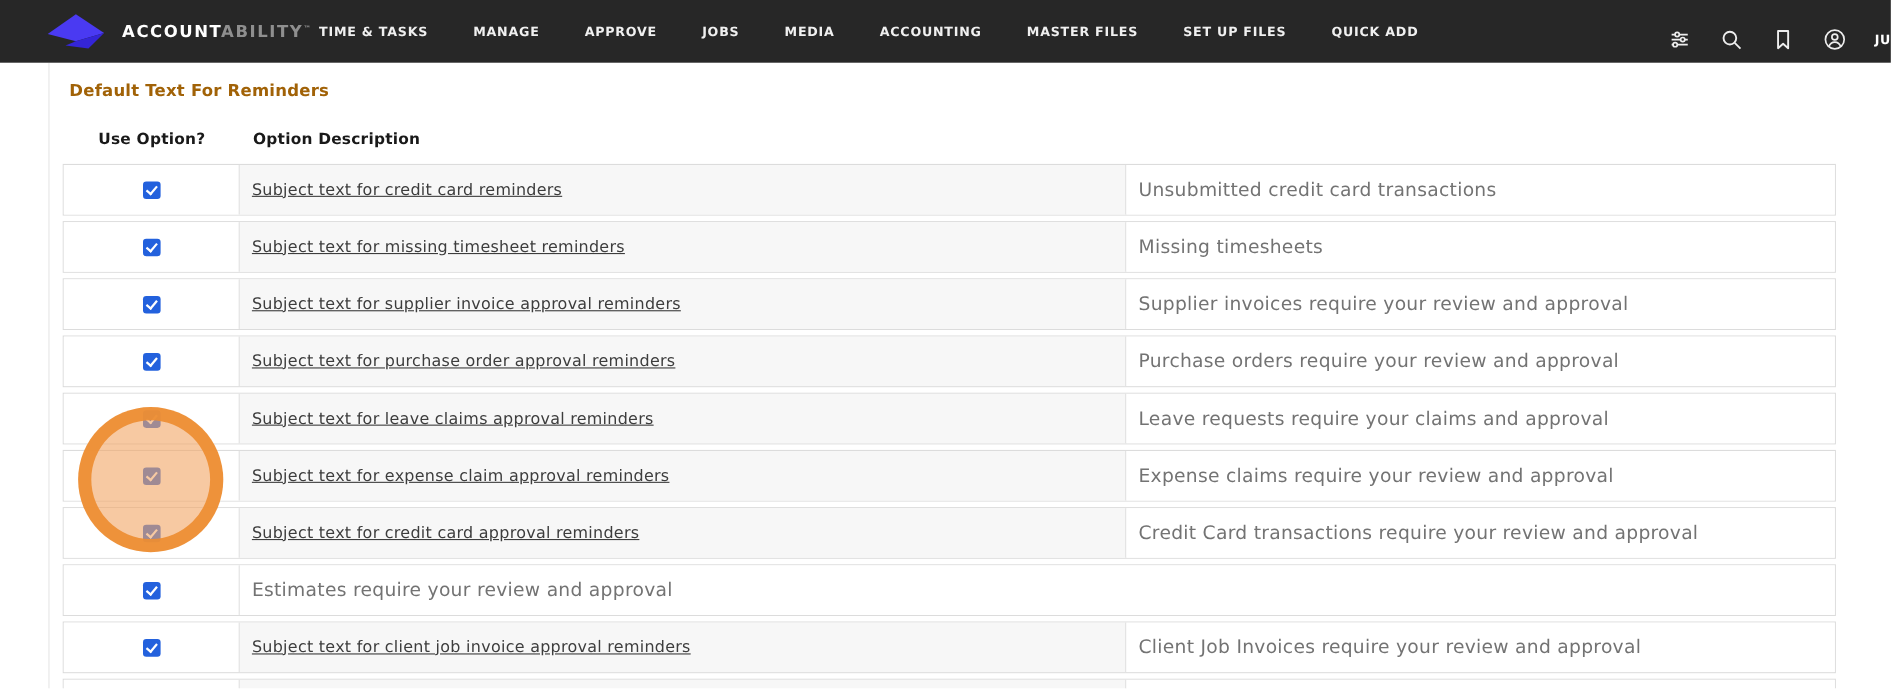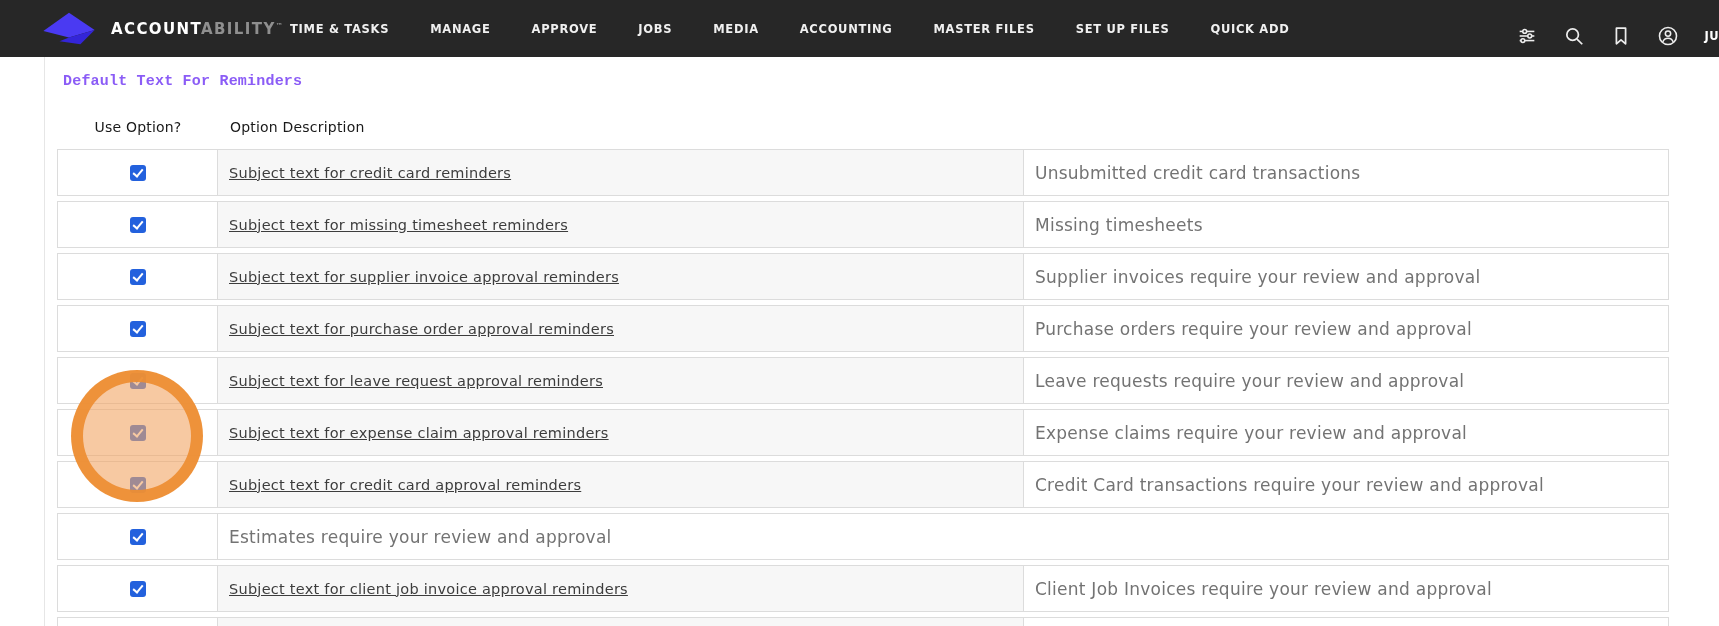--- a/index.html
+++ b/index.html
@@ -19,23 +19,23 @@
     white-space:nowrap; cursor:pointer; text-decoration:none; }
   .nav-right { position:absolute; right:0; top:0; height:71px; display:flex; align-items:center; gap:25px; }
   .nav-icon { width:22px; height:22px; display:block; cursor:pointer; flex:0 0 auto; }
   .nav-icon svg { width:22px; height:22px; display:block; }
   .user-label { color:#ffffff; font-size:11.5px; font-weight:bold; letter-spacing:0.5px; white-space:nowrap; }
 
   
   .content { position:absolute; left:44px; top:57px; width:1675px; height:569px;
     background:#fff; border-left:1px solid #e6e6e6; overflow:hidden; }
   .page-title { position:absolute; left:18px; top:16px; font-size:15px; font-weight:bold;
-    color:#8b5cf6; letter-spacing:0.2px;font-family:Liberation Mono, monospace; }
+    color:#a16207; letter-spacing:0.2px; }
   .thead { position:absolute; left:12px; top:62px; width:1612px; display:flex;
-    font-size:14px; font-weight:normal; color:#191919; letter-spacing:0.2px; }
+    font-size:14px; font-weight:bold; color:#191919; letter-spacing:0.2px; }
   .th-use { width:162px; text-align:center; }
   .th-option { width:807px; padding-left:11px; }
   .th-desc { width:643px; padding-left:11px;margin-top:32px; }
 
   .tbody { position:absolute; left:12px; top:92px; width:1612px; }
   .trow { width:1612px; height:47px; border:1px solid var(--row-border,#dcdcdc);
     margin-bottom:5px; display:flex; background:#fff; }
   .cell-use { width:160px; border-right:1px solid var(--row-border,#dcdcdc);
     display:flex; align-items:center; justify-content:center; background:#fff; }
   .cell-option { width:806px; background:var(--opt-bg,#f7f7f7);
@@ -152,22 +152,22 @@
       <div class="checkbox" role="checkbox" aria-checked="true"></div>
     </div>
     <div class="cell-option">Subject text for purchase order approval reminders</div>
     <div class="cell-desc">Purchase orders require your review and approval</div>
   </div>
 
   <div class="trow">
     <div class="cell-use">
       <div class="checkbox" role="checkbox" aria-checked="true"></div>
     </div>
-    <div class="cell-option">Subject text for leave request approval reminders</div>
-    <div class="cell-desc">Leave requests require your review and approval</div>
+    <div class="cell-option">Subject text for leave claims approval reminders</div>
+    <div class="cell-desc">Leave requests require your claims and approval</div>
   </div>
 
   <div class="trow">
     <div class="cell-use">
       <div class="checkbox" role="checkbox" aria-checked="true"></div>
     </div>
     <div class="cell-option">Subject text for expense claim approval reminders</div>
     <div class="cell-desc">Expense claims require your review and approval</div>
   </div>
 

